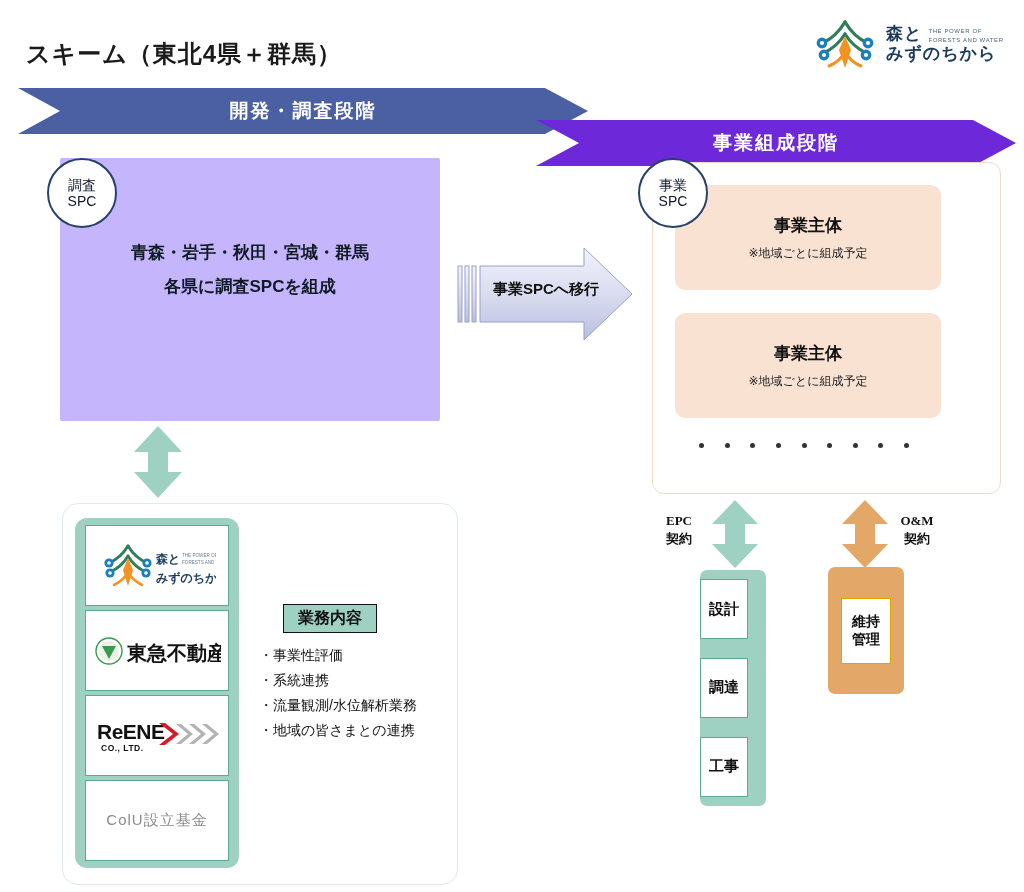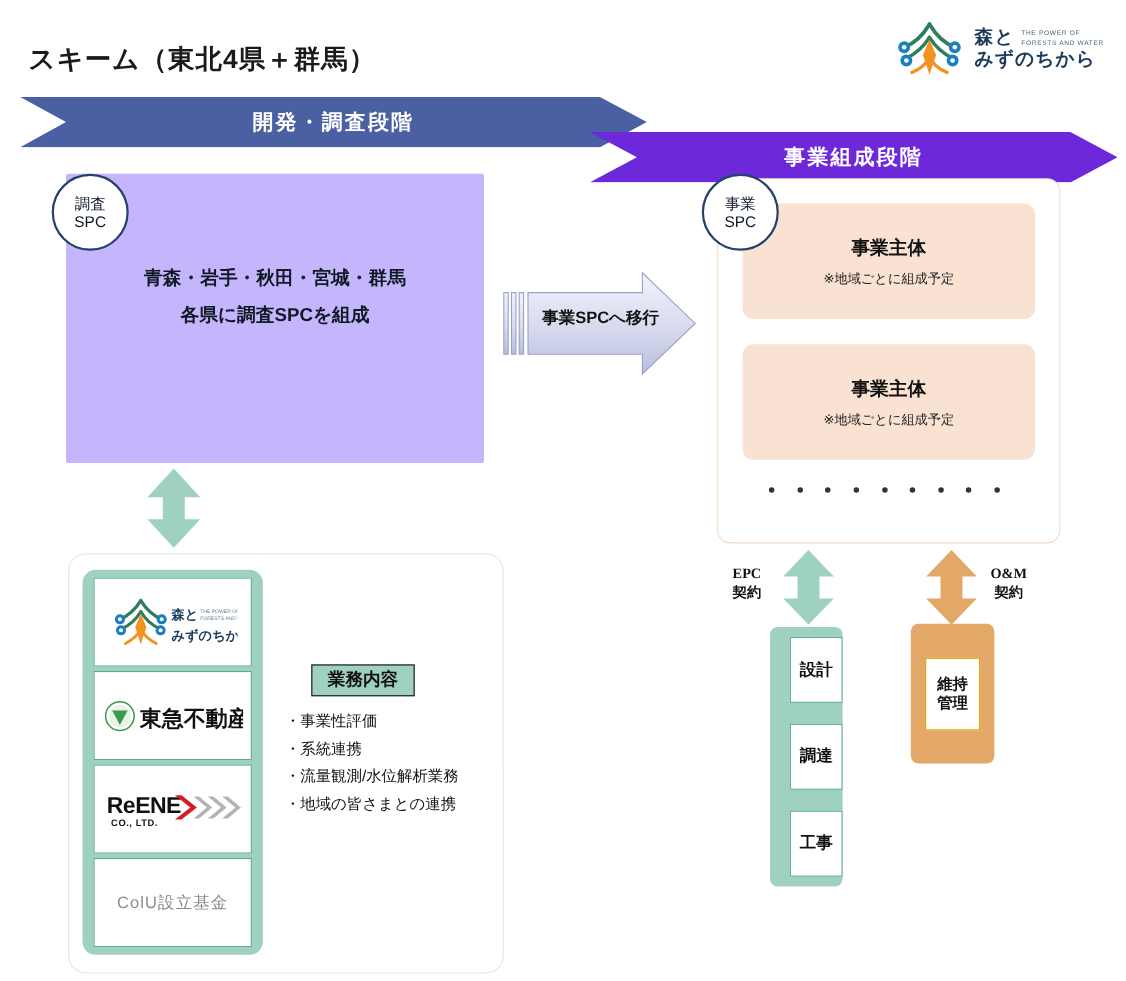--- a/index.html
+++ b/index.html
@@ -64,21 +64,21 @@
   
   #transition{left:456px;top:244px;width:180px;height:100px;}
   #transition .lbl{
     position:absolute;left:24px;top:36px;width:132px;text-align:center;
     font-size:15px;font-weight:bold;color:#111;
   }
 
   
   #business-box{
     left:652px;top:162px;width:310px;height:330px;
-    background:#fff;border:1px solid #f0d9c6;border-radius:12px;
+    background:#fff;border:1px solid #f0d9c6;border-radius:12px;padding-left:37px;
   }
   .biz-card{
     position:absolute;left:22px;width:266px;height:105px;
     background:#f9e2d1;border-radius:10px;
     display:flex;flex-direction:column;align-items:center;justify-content:center;
   }
   .biz-card .t{font-size:17px;font-weight:bold;color:#111;margin-bottom:8px;}
   .biz-card .s{font-size:12px;color:#222;}
   #biz-card-1{top:22px;}
   #biz-card-2{top:150px;}
@@ -119,21 +119,21 @@
   
   .contract-label{font-size:13px;font-weight:bold;color:#111;line-height:1.35;text-align:center;font-family:Liberation Serif, serif;}
   #epc-label{left:652px;top:512px;width:54px;}
   #om-label{left:890px;top:512px;width:54px;}
   #arrow-epc{left:708px;top:498px;width:54px;height:72px;}
   #arrow-om{left:838px;top:498px;width:54px;height:72px;}
 
   #epc-column{
     left:700px;top:570px;width:66px;height:236px;
     background:#9fd1c2;border-radius:7px;
-    display:flex;flex-direction:column;align-items:flex-end;justify-content:space-around;
+    display:flex;flex-direction:column;align-items:flex-start;justify-content:space-around;
   }
   .epc-item{
     width:46px;height:58px;background:#fff;border:1px solid #59ab93;
     display:flex;align-items:center;justify-content:center;
     font-size:15px;font-weight:bold;color:#111;
   }
   #om-column{
     left:828px;top:567px;width:76px;height:127px;
     background:#e3a868;border-radius:7px;
     display:flex;align-items:center;justify-content:center;

